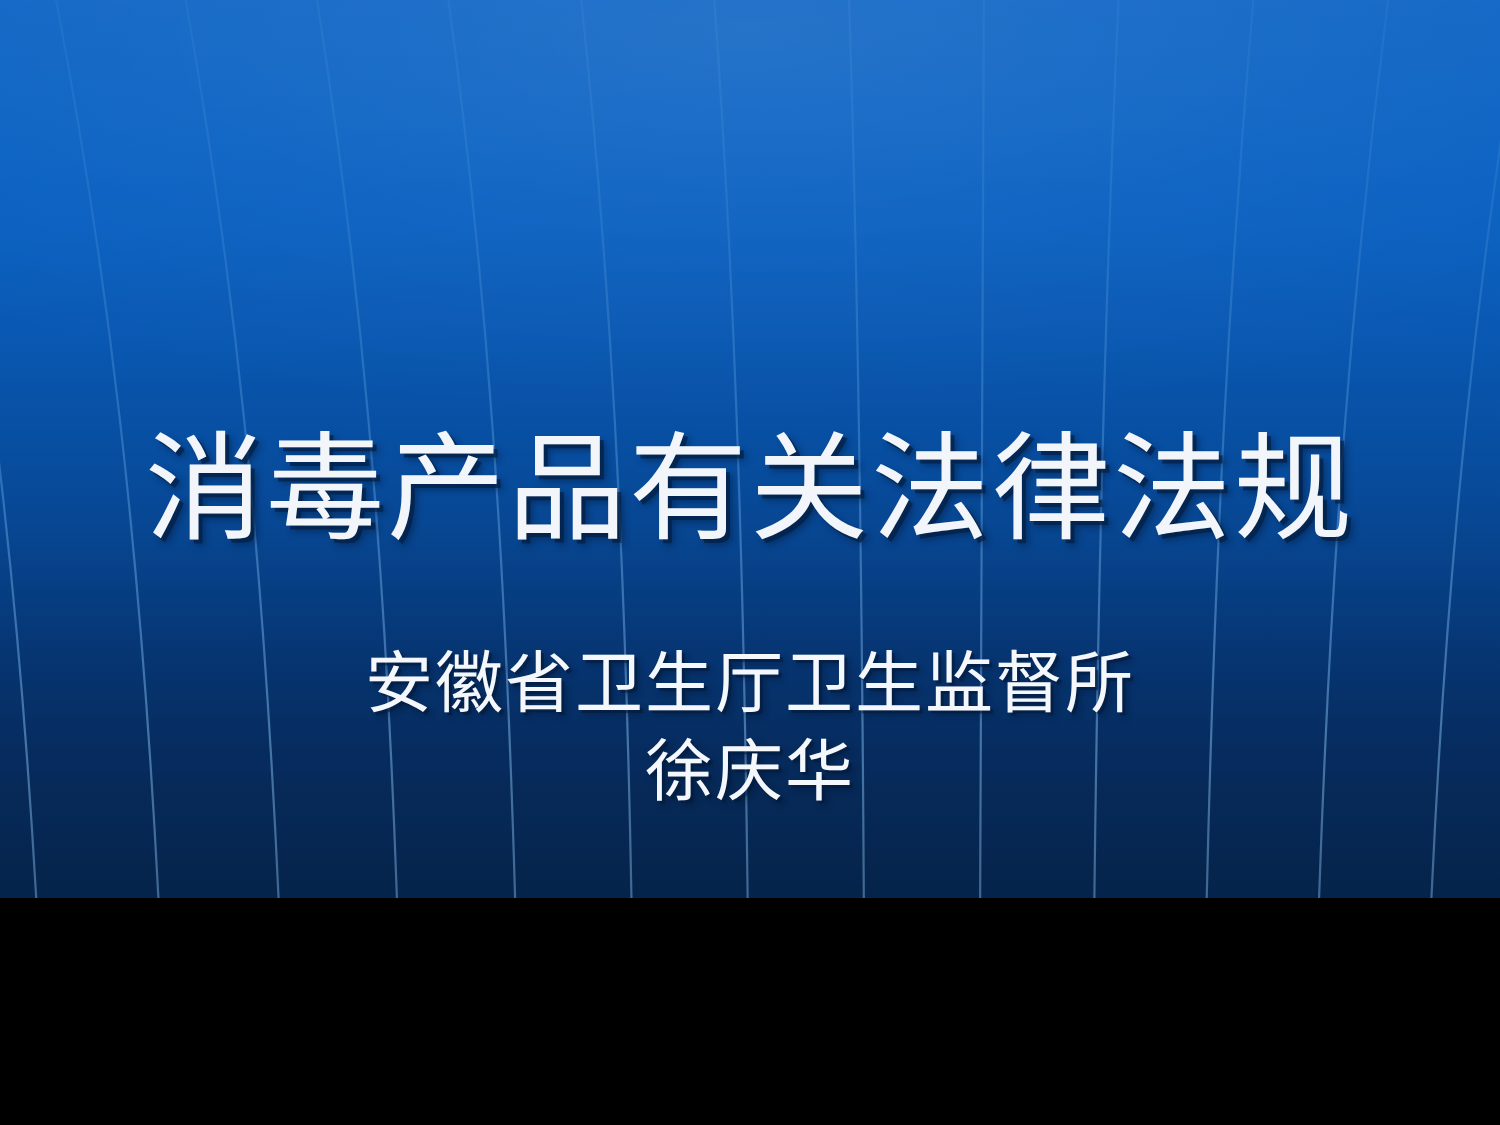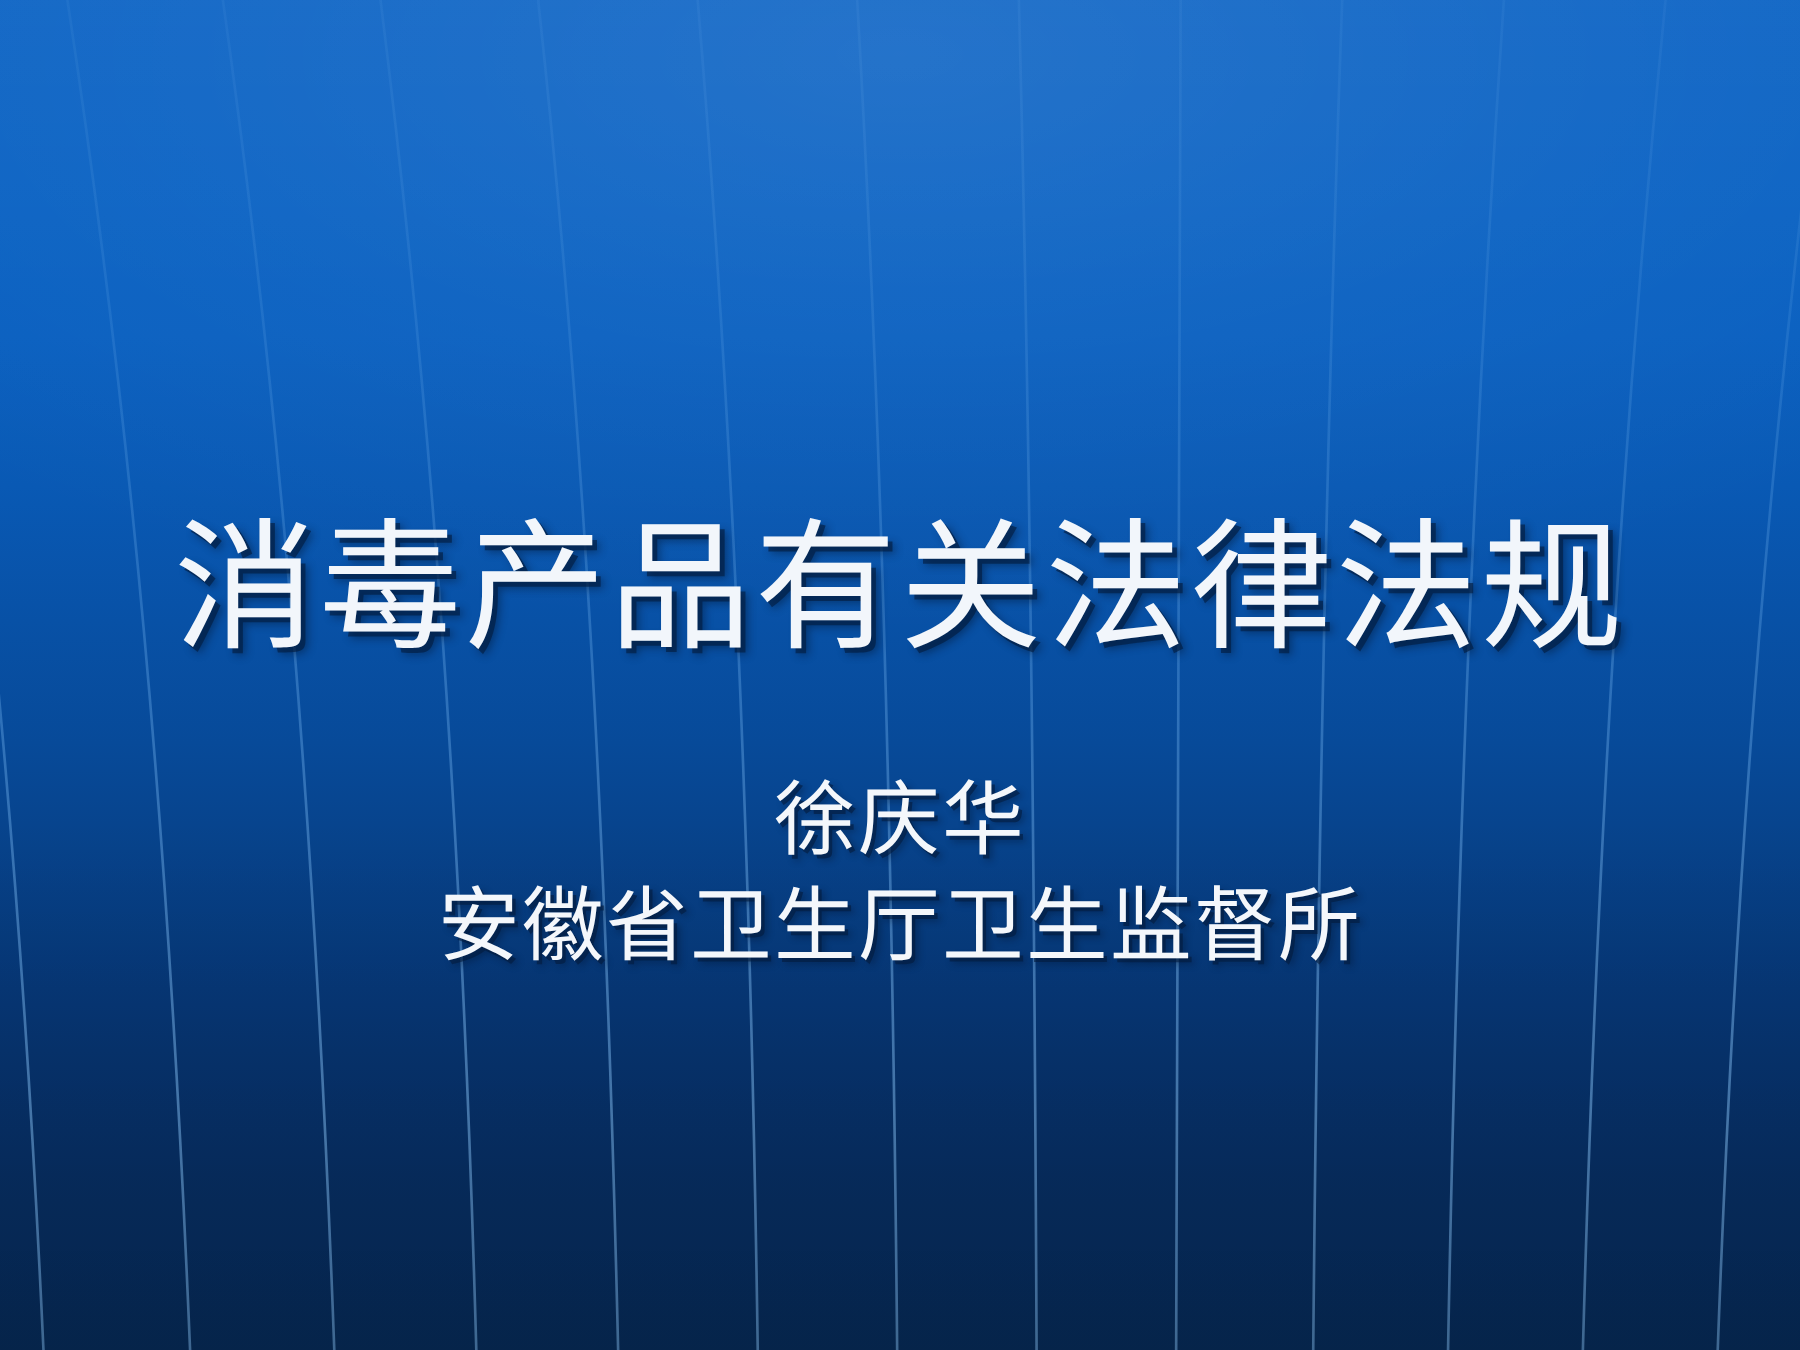--- a/index.html
+++ b/index.html
@@ -5,23 +5,23 @@
 <style>
   html, body {
     margin: 0;
     padding: 0;
     background: #000;
   }
 
   #slide {
     position: relative;
     width: 1500px;
-    height: 1125px;
+    height: 898px;
     overflow: hidden;
-    font-family: Liberation Sans, sans-serif;
+    font-family: Liberation Serif, serif;
     
     background:
       linear-gradient(to bottom,
         #0a62c4 0%,
         #0a62c3 16%,
         #0a60c0 25%,
         #0959b4 36%,
         #0851a6 46%,
         #074a99 55%,
         #07428a 63%,
@@ -158,18 +158,18 @@
     </g>
   </svg>
 
   <div id="sheen"></div>
 
   <div id="content">
 
     <h1 id="title">消毒产品有关法律法规</h1>
 
     <div id="subtitle">
+      <span class="sub-line">安徽省卫生厅卫生监督所</span>
       <span class="sub-line">徐庆华</span>
-      <span class="sub-line">安徽省卫生厅卫生监督所</span>
     </div>
 
   </div>
 </div>
 
 </body></html>

